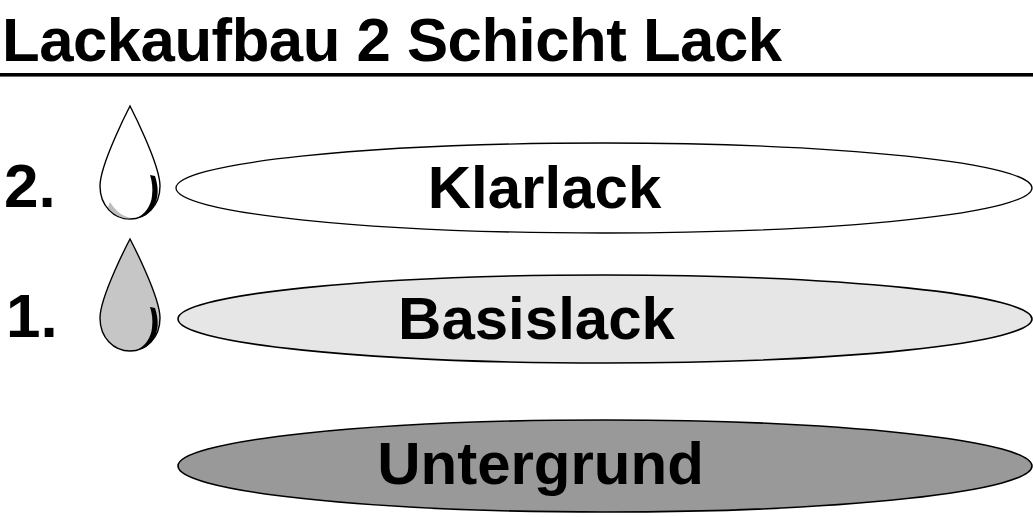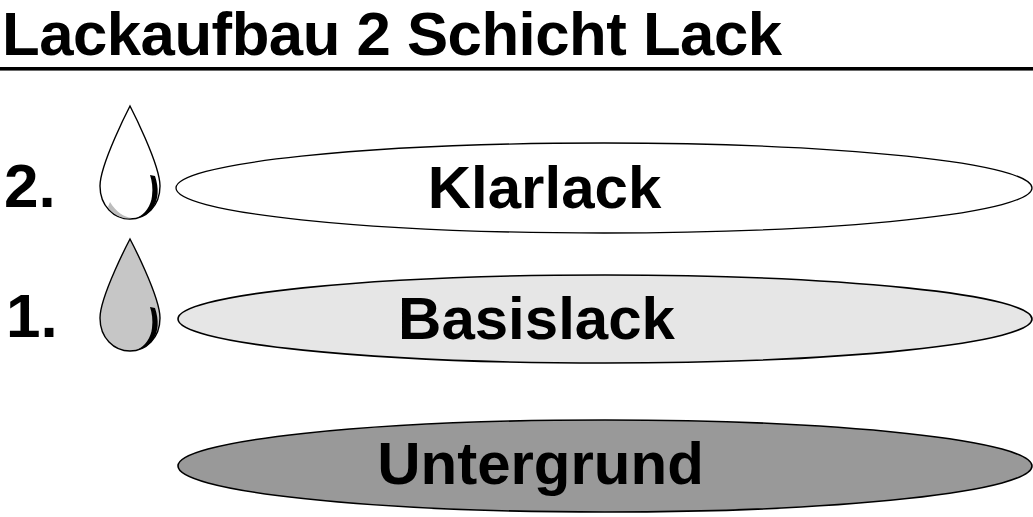--- a/index.html
+++ b/index.html
@@ -20,21 +20,21 @@
     left: 0;
     top: 0;
     width: 1033px;
     height: 517px;
   }
 
   
   .title-block {
     position: absolute;
     left: 0;
-    top: 10px;
+    top: 16px;
     width: 1033px;
     height: 62px;
   }
   .title-text {
     position: absolute;
     left: 2px;
     top: -7px;
     width: 1031px;
     font-family: "Liberation Sans", sans-serif;
     font-weight: bold;

